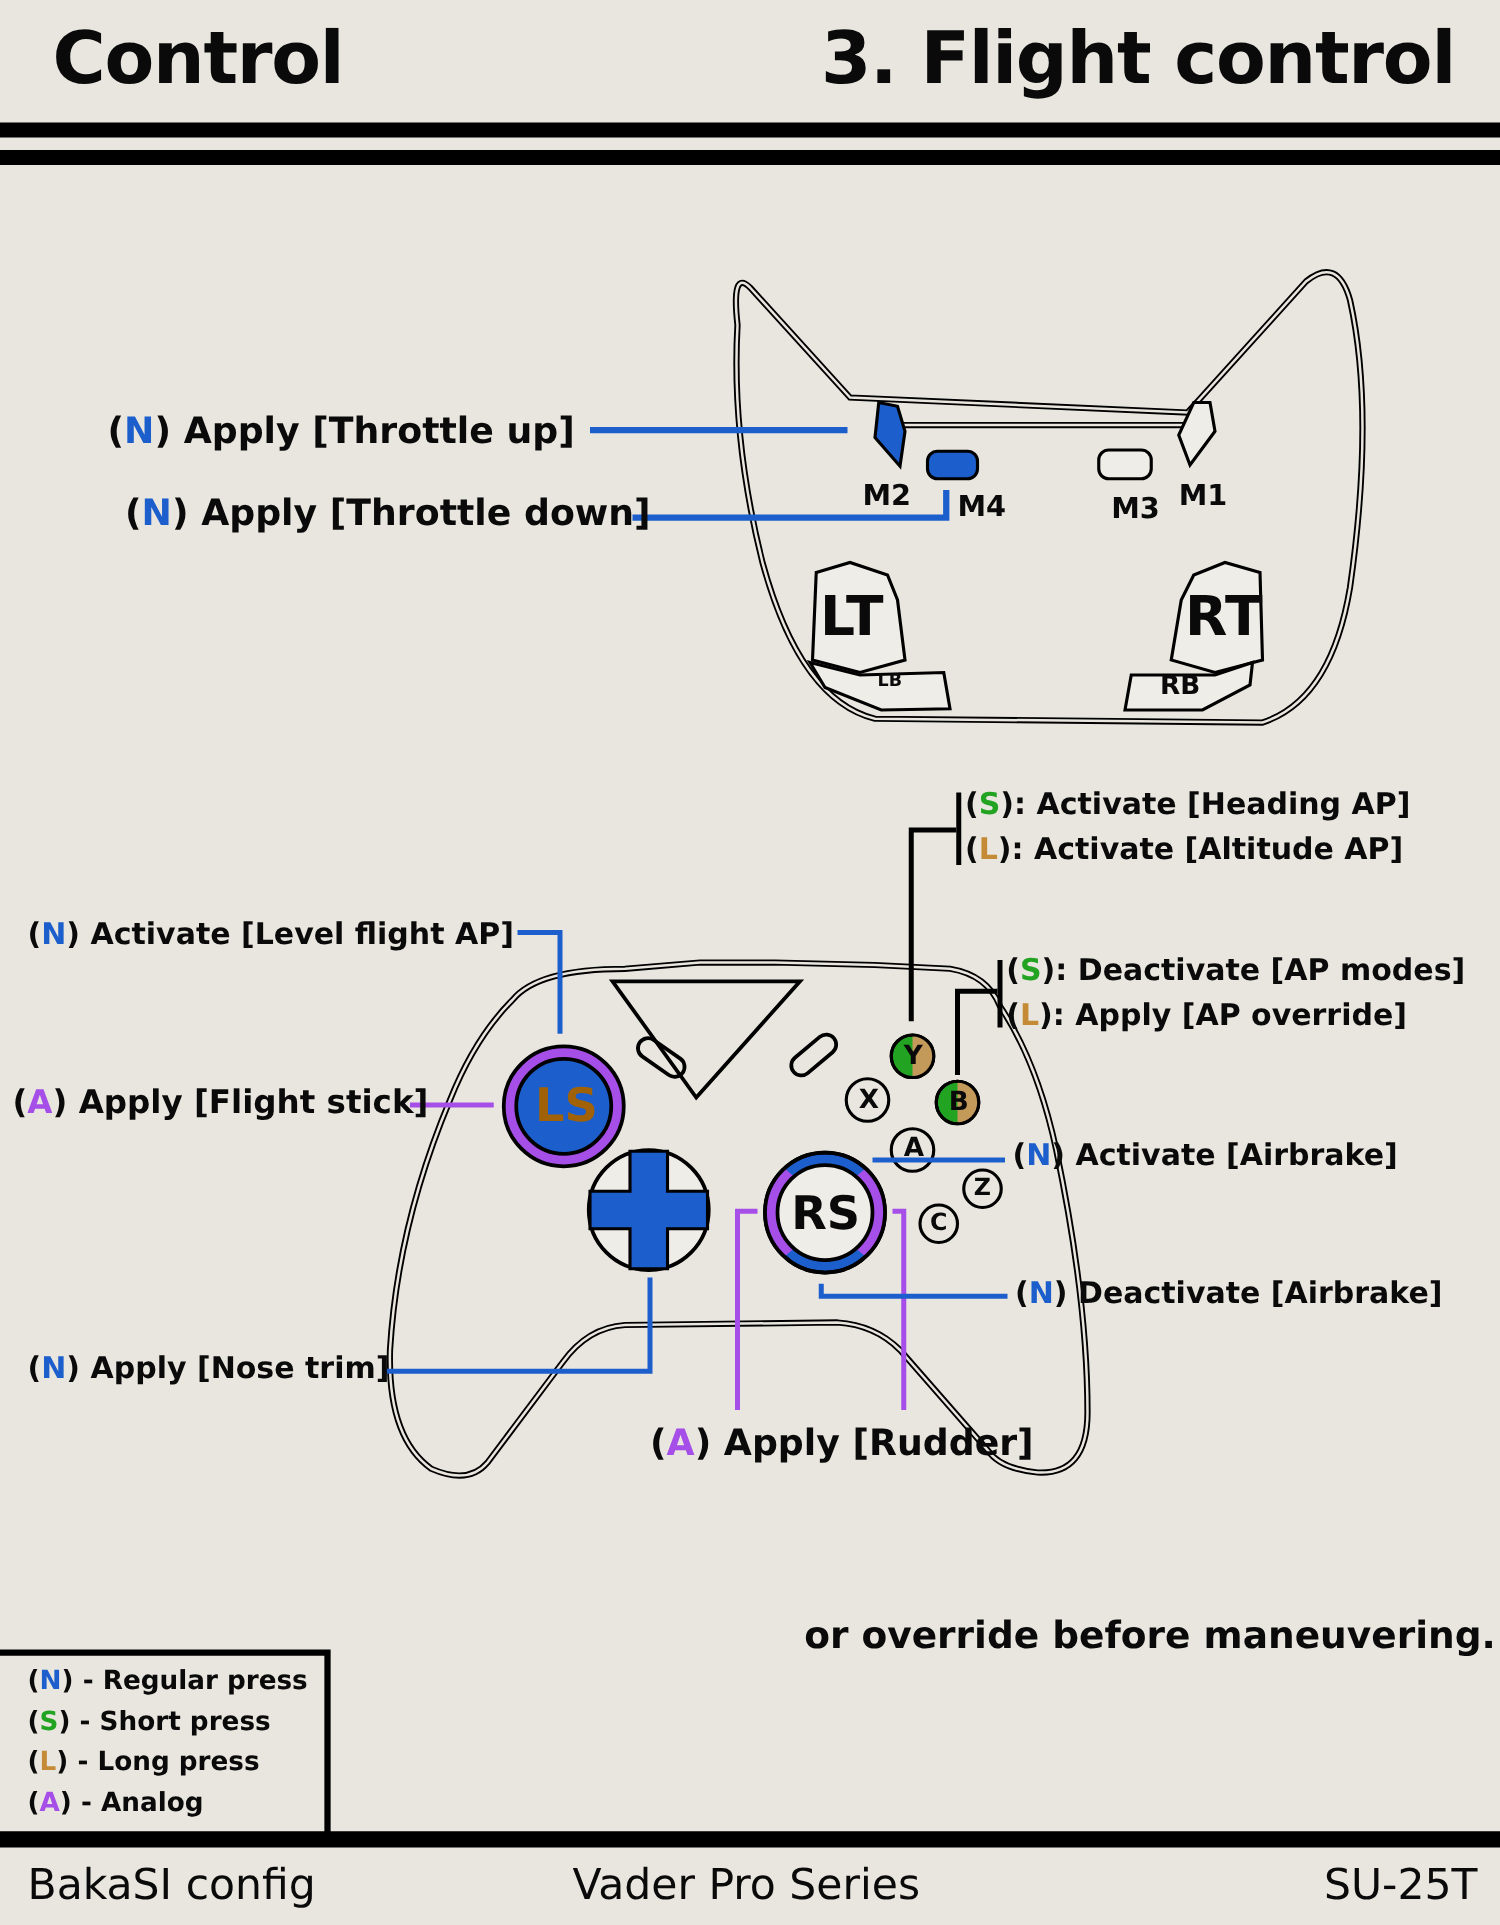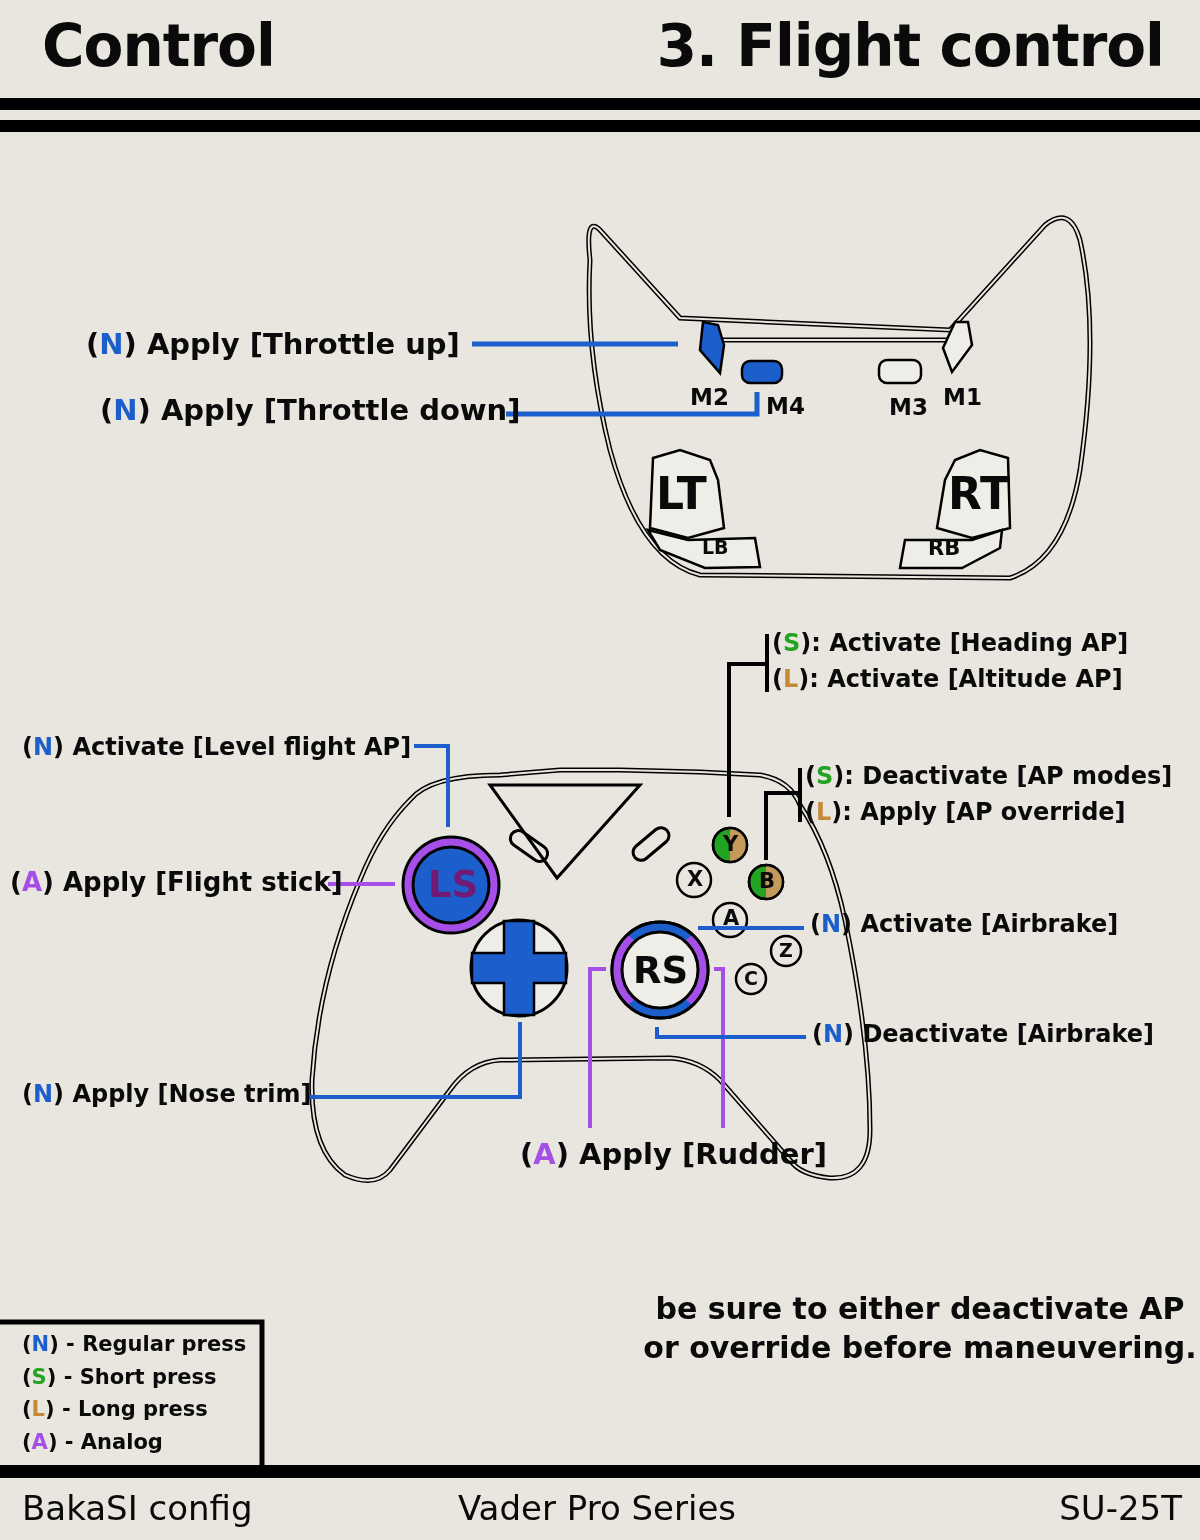--- a/index.html
+++ b/index.html
@@ -105,27 +105,27 @@
 
   <rect x="0" y="1465" width="1200" height="13" fill="#000"></rect>
 </svg>
 
 <div class="abs lbl" style="left:690px;top:386px;font-size:23px;">M2</div>
 <div class="abs lbl" style="left:766px;top:395px;font-size:23px;">M4</div>
 <div class="abs lbl" style="left:869px;top:396px;font-size:23px;margin-left:20px;">M3</div>
 <div class="abs lbl" style="left:943px;top:386px;font-size:23px;">M1</div>
 <div class="abs lbl" style="left:656px;top:472px;font-size:44px;">LT</div>
 <div class="abs lbl" style="left:948px;top:472px;font-size:44px;">RT</div>
-<div class="abs lbl" style="left:702px;top:538px;font-size:19px;">LB</div>
+<div class="abs lbl" style="left:702px;top:538px;font-size:14px;">LB</div>
 <div class="abs lbl" style="left:928px;top:538px;font-size:21px;">RB</div>
 
 <div class="abs lbl big" style="left:86px;top:330px;">(<span class="n">N</span>) <span>Apply [Throttle up]</span></div>
 <div class="abs lbl big" style="left:86px;top:396px;margin-left:14px;">(<span class="n">N</span>) <span>Apply [Throttle down]</span></div>
 
-<div class="abs lbl" style="left:428px;top:866px;font-size:37px;color:#701a75;">LS</div>
+<div class="abs lbl" style="left:428px;top:866px;font-size:37px;color:#a16207;">LS</div>
 <div class="abs lbl" style="left:633px;top:952px;font-size:37px;">RS</div>
 <div class="abs lbl" style="left:723px;top:834px;font-size:21px;">Y</div>
 <div class="abs lbl" style="left:759px;top:871px;font-size:21px;">B</div>
 <div class="abs lbl" style="left:687px;top:869px;font-size:21px;">X</div>
 <div class="abs lbl" style="left:723px;top:908px;font-size:21px;">A</div>
 <div class="abs lbl" style="left:779px;top:941px;font-size:19px;">Z</div>
 <div class="abs lbl" style="left:744px;top:969px;font-size:19px;">C</div>
 
 <div class="abs lbl med" style="left:22px;top:735px;">(<span class="n">N</span>) <span>Activate [Level flight AP]</span></div>
 <div class="abs lbl" style="left:10px;top:869px;font-size:26px;">(<span class="a">A</span>) <span>Apply [Flight stick]</span></div>
@@ -137,19 +137,18 @@
 <div class="abs lbl med" style="left:805px;top:800px;">(<span class="l">L</span>)<span>:</span> <span>Apply [AP override]</span></div>
 <div class="abs lbl med" style="left:810px;top:912px;">(<span class="n">N</span>) <span>Activate [Airbrake]</span></div>
 <div class="abs lbl med" style="left:812px;top:1022px;">(<span class="n">N</span>) <span>Deactivate [Airbrake]</span></div>
 
 <div class="abs lbl leg" style="left:22px;top:1334px;">(<span class="n">N</span>) <span>- Regular press</span></div>
 <div class="abs lbl leg" style="left:22px;top:1367px;">(<span class="s">S</span>) <span>- Short press</span></div>
 <div class="abs lbl leg" style="left:22px;top:1399px;">(<span class="l">L</span>) <span>- Long press</span></div>
 <div class="abs lbl leg" style="left:22px;top:1432px;">(<span class="a">A</span>) <span>- Analog</span></div>
 
 <div class="abs note" style="left:640px;width:560px;top:1289px;">
-  <div>be sure to either deactivate AP</div>
   <div>or override before maneuvering.</div>
 </div>
 
 <div class="abs foot" style="left:22px;">BakaSI config</div>
 <div class="abs foot" style="left:458px;">Vader Pro Series</div>
 <div class="abs foot" style="right:18px;">SU-25T</div>
 
 </body></html>

